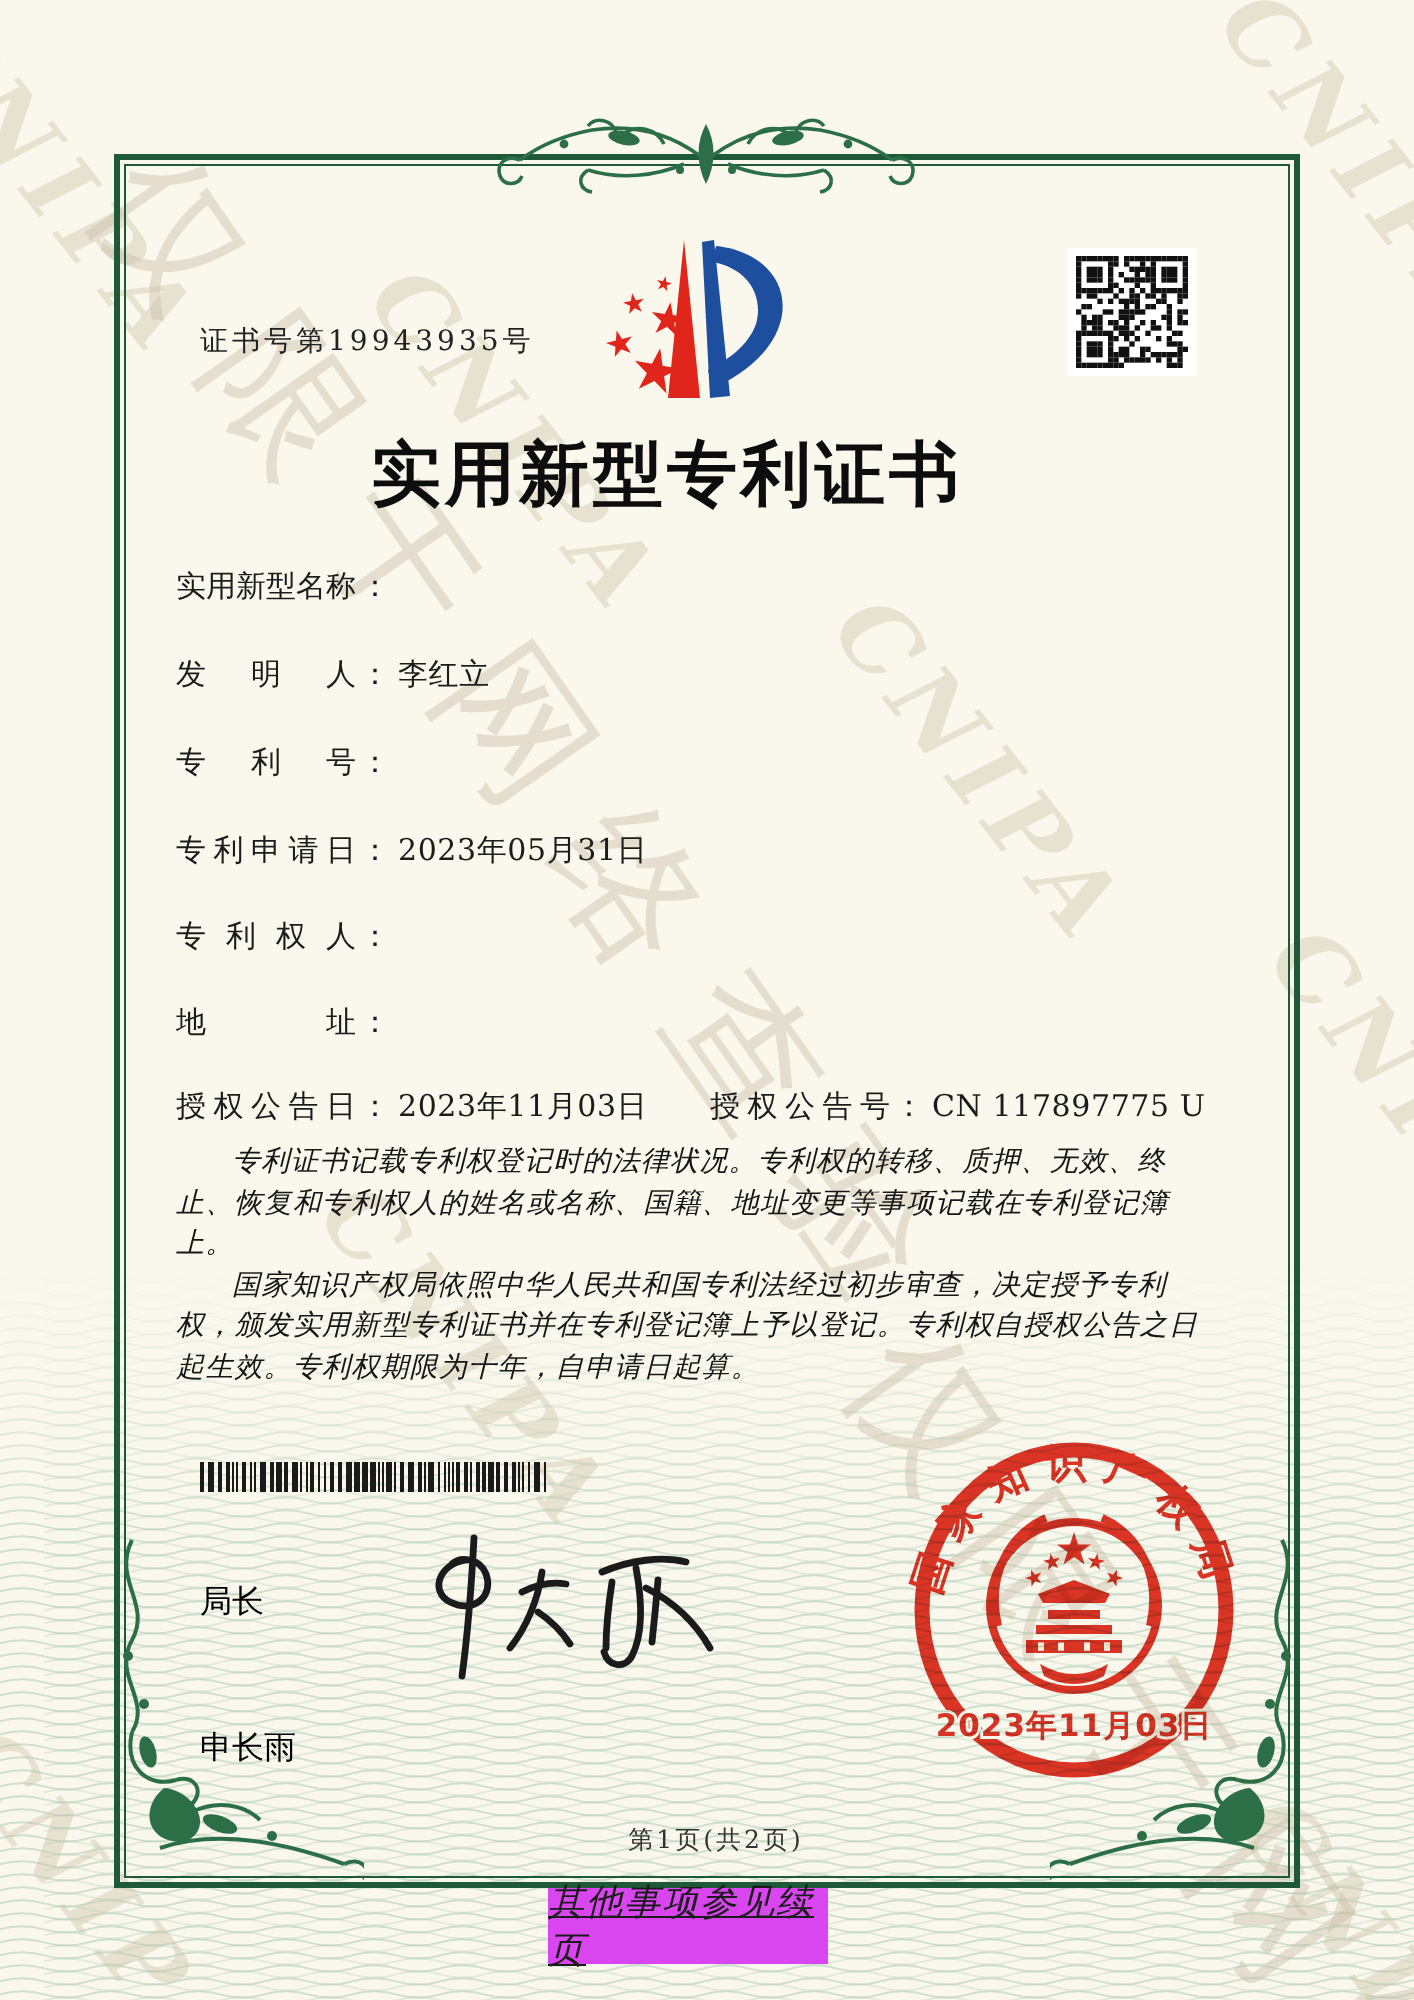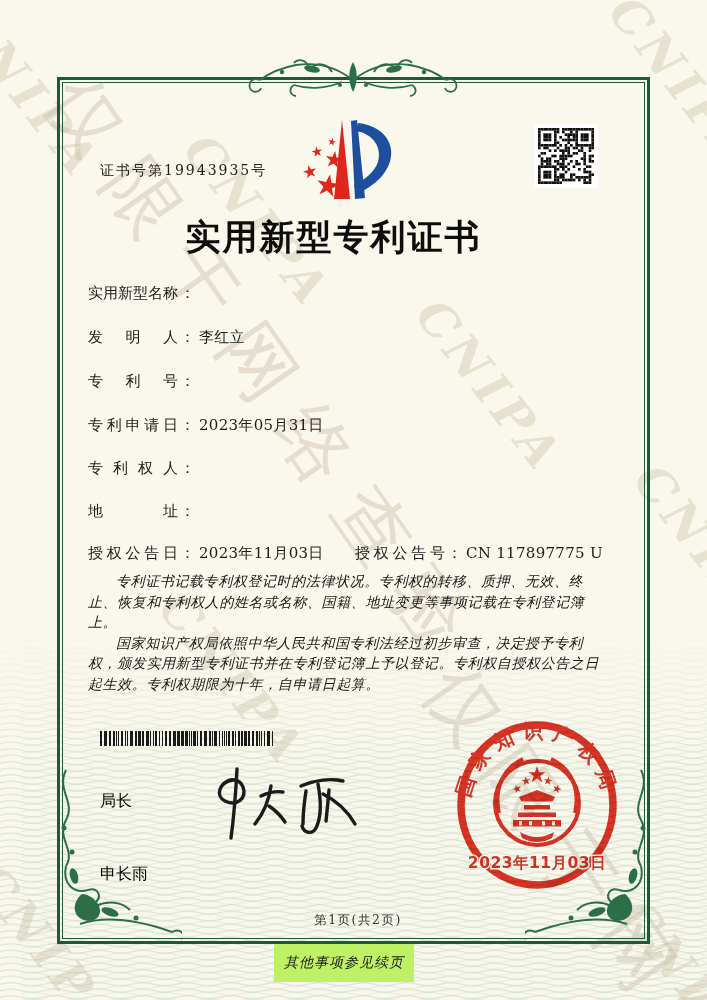--- a/index.html
+++ b/index.html
@@ -41,23 +41,23 @@
   .legal{position:absolute;left:88px;top:571px;width:516px;z-index:5;
     font-size:14px;font-style:italic;line-height:20.6px;letter-spacing:.6px;color:#161616;}
   .legal p{margin:0;text-indent:2em;}
   .barcode{position:absolute;left:100px;top:731px;z-index:5;}
   .signer{position:absolute;left:100px;z-index:6;font-size:16px;color:#000;
     font-family:Liberation Serif, serif;}
   .signature{position:absolute;left:203px;top:766px;z-index:6;}
   .seal{position:absolute;left:447px;top:717px;z-index:7;opacity:.95;mix-blend-mode:multiply;}
   .page-no{position:absolute;left:38px;top:912px;width:640px;text-align:center;z-index:5;
     font-size:12.5px;letter-spacing:1.5px;color:#333;}
-  .note-box{position:absolute;left:274px;top:944px;width:140px;height:38px;background:#bef264;
+  .note-box{position:absolute;left:274px;top:944px;width:140px;height:38px;background:#d946ef;
     z-index:8;display:flex;align-items:center;justify-content:center;
-    font-size:14px;font-style:italic;letter-spacing:1px;color:#1b1b1b;}
+    font-size:18px;font-style:italic;letter-spacing:1px;color:#1b1b1b;text-decoration:underline;}
 </style>
 </head>
 <body>
 
 <div class="page">
 
   <svg class="waves" width="707" height="370">
     <defs>
       <pattern id="wv" width="44" height="6.5" patternUnits="userSpaceOnUse">
         <path d="M0,3.2 Q11,0 22,3.2 T44,3.2" fill="none" stroke="#aecdb5" stroke-width="1"></path>

